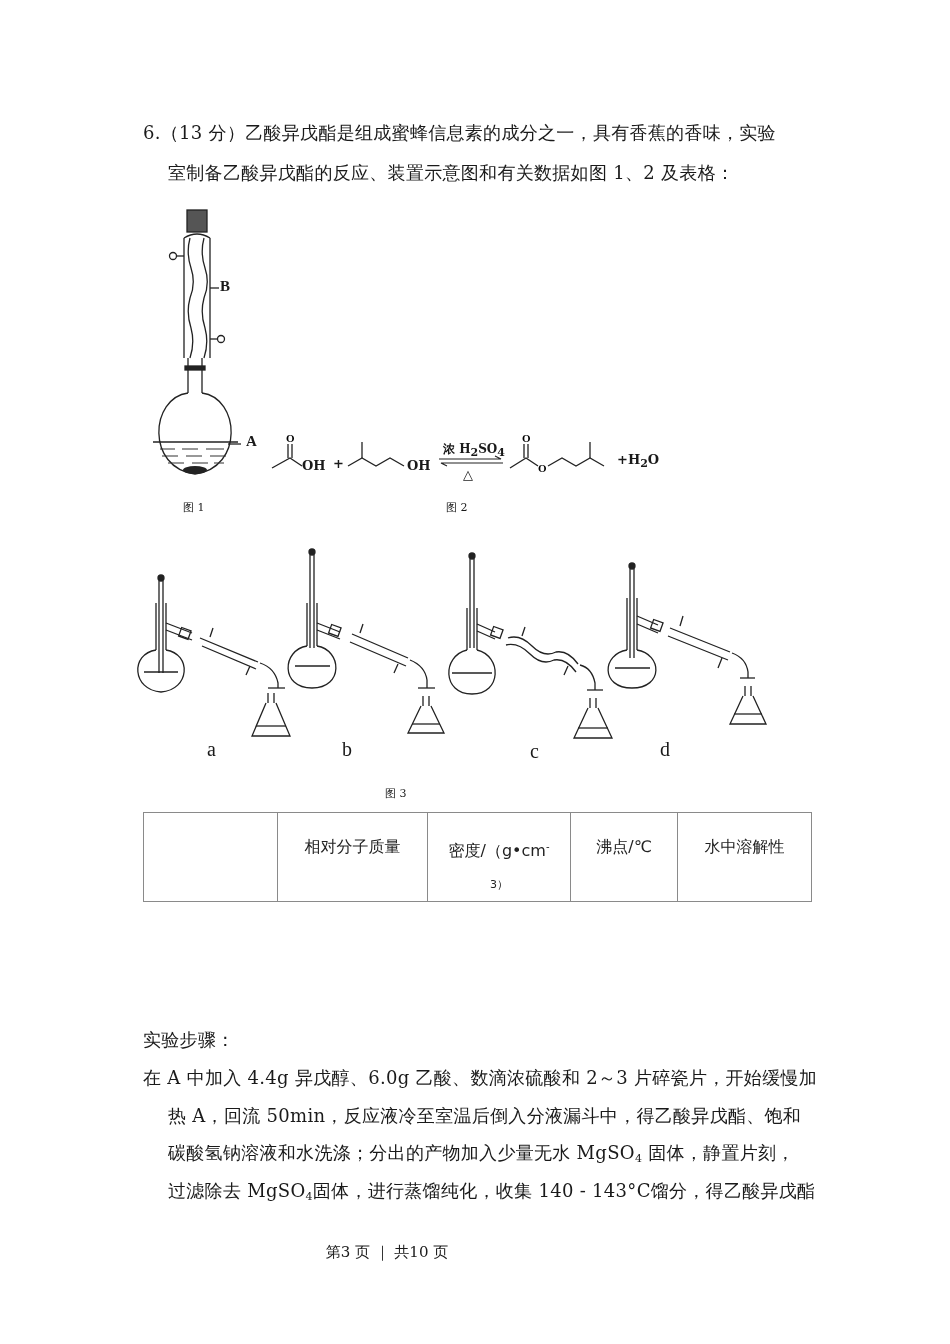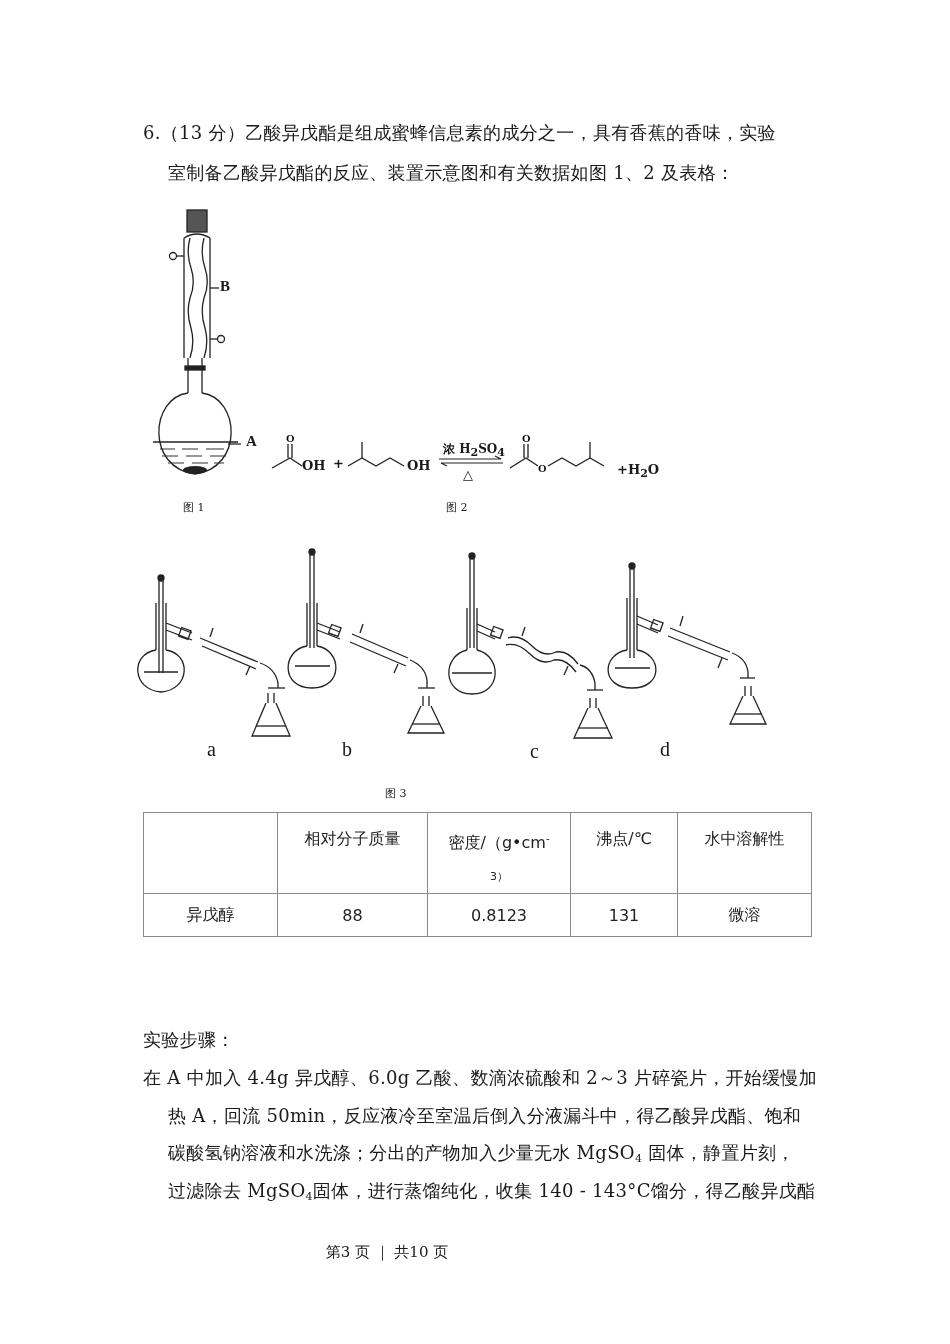--- a/index.html
+++ b/index.html
@@ -5,21 +5,21 @@
     html, body { margin: 0; padding: 0; background: #ffffff; }
     body { width: 950px; height: 1344px; position: relative; overflow: hidden;
            font-family: "DejaVu Serif", "Liberation Serif", serif; color: #1a1a1a; }
     .abs { position: absolute; }
     .line { font-size: 18px; line-height: 24px; white-space: nowrap; letter-spacing: 0.3px; }
     .fig-label { font-size: 11px; line-height: 22px; }
     sub { font-size: 11px; vertical-align: -3px; line-height: 0; }
     table.data { position: absolute; left: 143px; top: 812px; border-collapse: collapse;
                  font-family: "DejaVu Sans", "Liberation Sans", sans-serif; font-size: 16px; color: #222; }
     table.data td, table.data th { border: 1px solid #8a8a8a; text-align: center; padding: 0; font-weight: normal; }
-    table.data th { vertical-align: top; padding-top: 10px; line-height: 32px; }
+    table.data th { vertical-align: top; padding-top: 18px; line-height: 32px; }
     table.data tr.hdr { height: 78px; }
     table.data tr.body-row { height: 43px; }
     .sup { font-size: 10px; vertical-align: super; }
     svg { position: absolute; overflow: visible; }
     .footer { font-size: 15px; }
   </style>
 </head>
 <body>
 
 <div class="abs line" style="left:143px; top:121px;">6.（13 分）乙酸异戊酯是组成蜜蜂信息素的成分之一，具有香蕉的香味，实验</div>
@@ -88,21 +88,21 @@
 <svg style="left:508px; top:430px;" width="120" height="45" viewBox="0 0 120 45">
   <g fill="none" stroke="#222" stroke-width="1.3">
     <path d="M2 38 L18 28 L30 36"></path>
     <path d="M16 28 L16 14 M20 28 L20 14"></path>
     <path d="M40 36 L54 28 L68 36 L82 28 L96 36"></path>
     <path d="M82 28 L82 12"></path>
   </g>
   <text x="14" y="12" font-size="11" font-family="Liberation Serif, serif" font-weight="bold">O</text>
   <text x="30" y="42" font-size="11" font-family="Liberation Serif, serif" font-weight="bold">O</text>
 </svg>
-<div class="abs" style="left:617px; top:462px; font-size:13px; font-weight:bold;">+H<sub>2</sub>O</div>
+<div class="abs" style="left:617px; top:452px; font-size:13px; font-weight:bold;">+H<sub>2</sub>O</div>
 <div class="abs fig-label" style="left:446px; top:497px;">图 2</div>
 
 <svg style="left:140px; top:538px;" width="650" height="225" viewBox="0 0 650 225">
   <g fill="none" stroke="#222" stroke-width="1.3">
 
     <circle cx="21" cy="40" r="3" fill="#222"></circle>
     <path d="M19 43 L19 135 M23 43 L23 135"></path>
     <path d="M16 65 L16 112 M26 65 L26 112"></path>
     <path d="M26 85 L52 95"></path>
     <path d="M26 92 L52 102"></path>
@@ -179,27 +179,20 @@
       <col style="width:134px">
   </colgroup>
   <tbody>
       <tr class="hdr">
     <th></th>
     <th>相对分子质量</th>
     <th><span>密度/（g•cm</span><span class="sup">-</span><br><span style="font-size:11px">3）</span></th>
     <th>沸点/℃</th>
     <th>水中溶解性</th>
   </tr>
-  <tr class="body-row">
-    <td>异戊醇</td>
-    <td>88</td>
-    <td>0.8123</td>
-    <td>131</td>
-    <td>微溶</td>
-  </tr>
 </tbody>
   </table>
 
 <div class="abs line" style="left:143px; top:1028px;">实验步骤：</div>
 <div class="abs line" style="left:143px; top:1066px;">在 A 中加入 4.4g 异戊醇、6.0g 乙酸、数滴浓硫酸和 2～3 片碎瓷片，开始缓慢加</div>
 <div class="abs line" style="left:168px; top:1104px;">热 A，回流 50min，反应液冷至室温后倒入分液漏斗中，得乙酸异戊酯、饱和</div>
 <div class="abs line" style="left:168px; top:1141px;"><span>碳酸氢钠溶液和水洗涤；分出的产物加入少量无水 MgSO</span><sub>4</sub><span> 固体，静置片刻，</span></div>
 <div class="abs line" style="left:168px; top:1179px;"><span>过滤除去 MgSO</span><sub>4</sub><span>固体，进行蒸馏纯化，收集 140 - 143°C馏分，得乙酸异戊酯</span></div>
 
 <div class="abs footer" style="left:0; width:774px; text-align:center; top:1243px;">第3 页 ｜ 共10 页</div>

